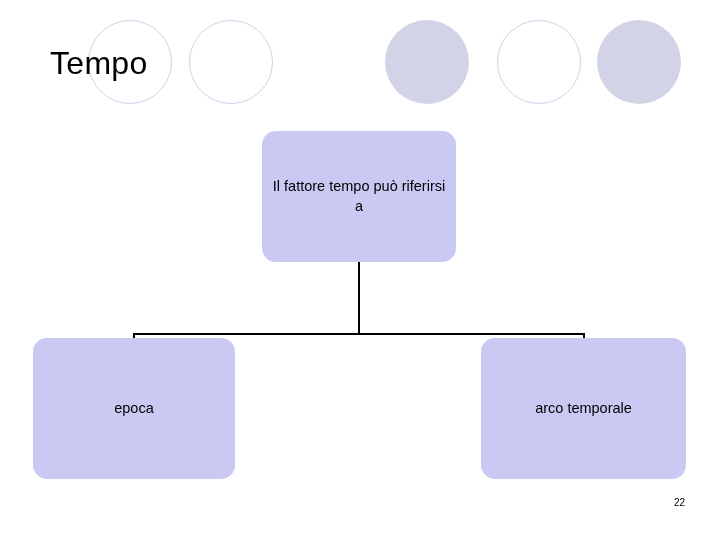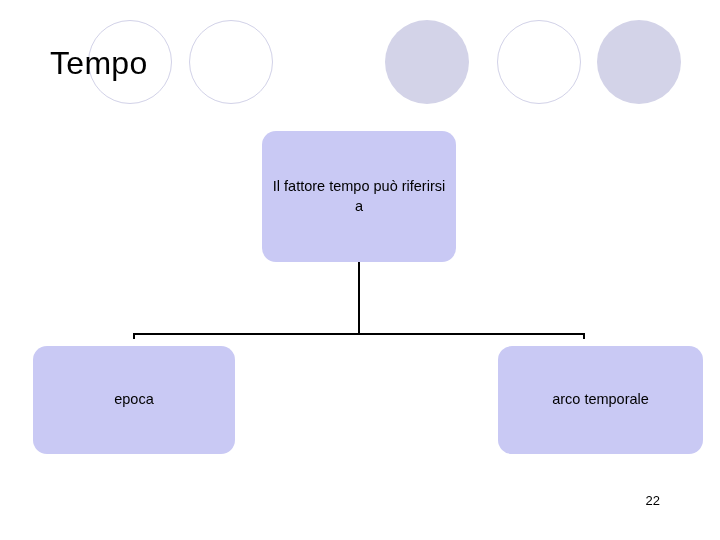--- a/index.html
+++ b/index.html
@@ -72,26 +72,26 @@
   }
 
   .box-top {
     left: 262px;
     top: 131px;
     width: 194px;
     height: 131px;
   }
 
   .box-row {
-    top: 346px;
-    height: 108px;
+    top: 338px;
+    height: 141px;
   }
   .box-epoca     { left: 33px;  width: 202px; }
   .box-periodo   { left: 261px; width: 195px; }
-  .box-arco      { left: 481px; width: 205px; margin-left: 17px; }
+  .box-arco      { left: 481px; width: 205px; }
 
   
   .line {
     position: absolute;
     background: #000000;
   }
   .vline-top {
     left: 358px;
     top: 262px;
     width: 2px;
@@ -112,23 +112,23 @@
   .vline-right {
     left: 583px;
     top: 333px;
     width: 2px;
     height: 6px;
   }
 
   
   .page-number {
     position: absolute;
-    right: 60px;
+    right: 35px;
     bottom: 32px;
-    font-size: 13px;
+    font-size: 10px;
     color: #000000;
   }
 </style>
 </head>
 <body>
 
 <div class="slide">
 
   <div class="circle circle-outline c1"></div>
   <div class="circle circle-outline c2"></div>

